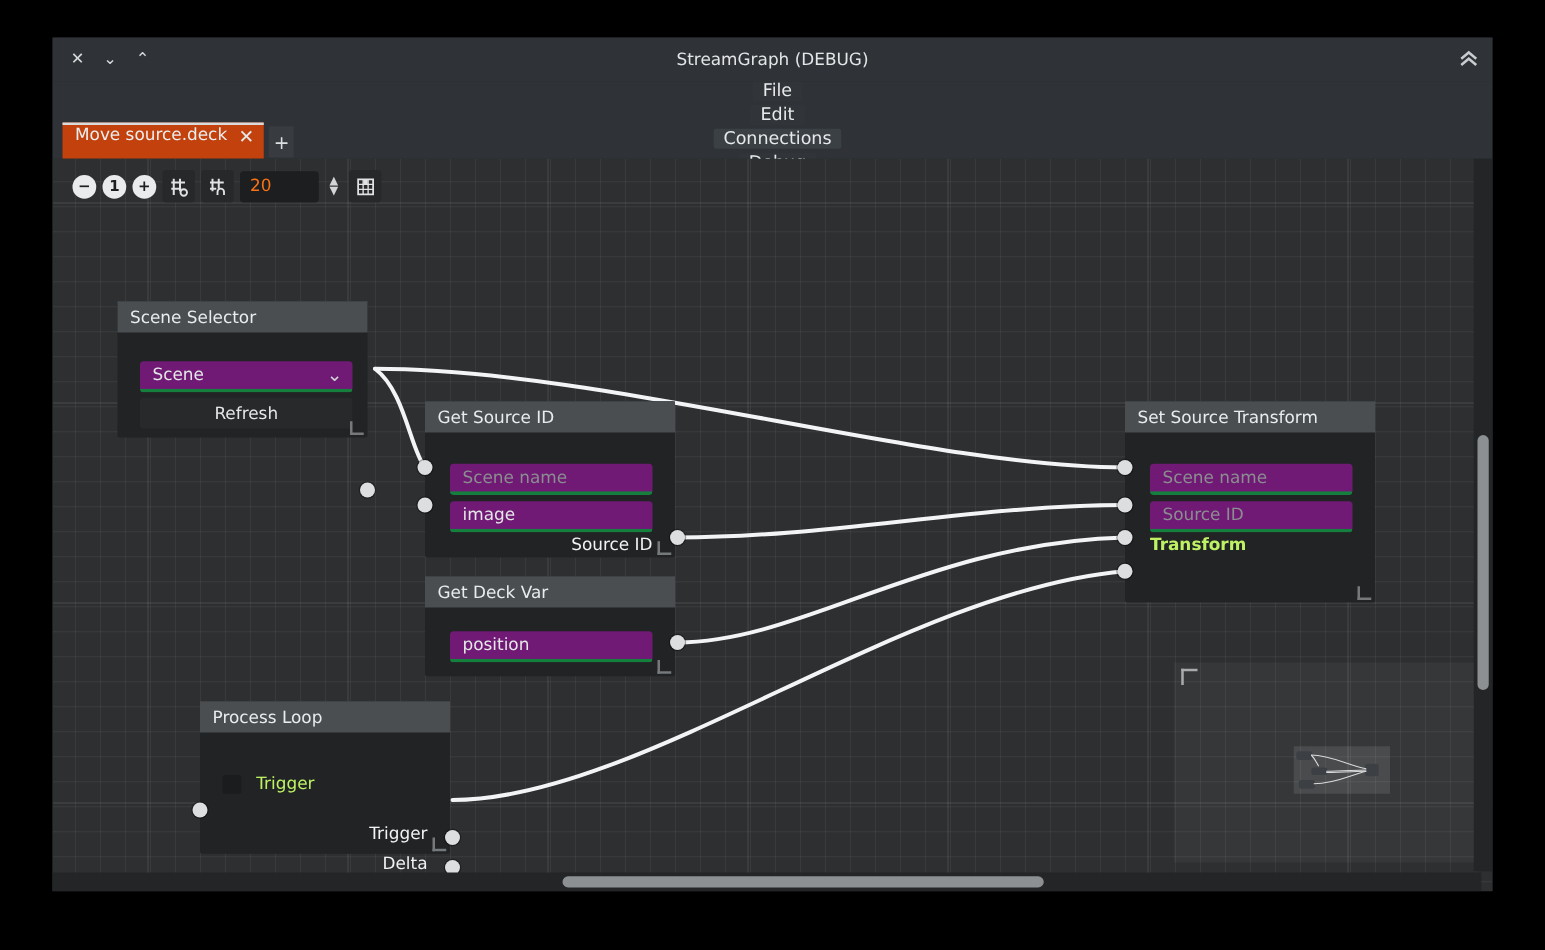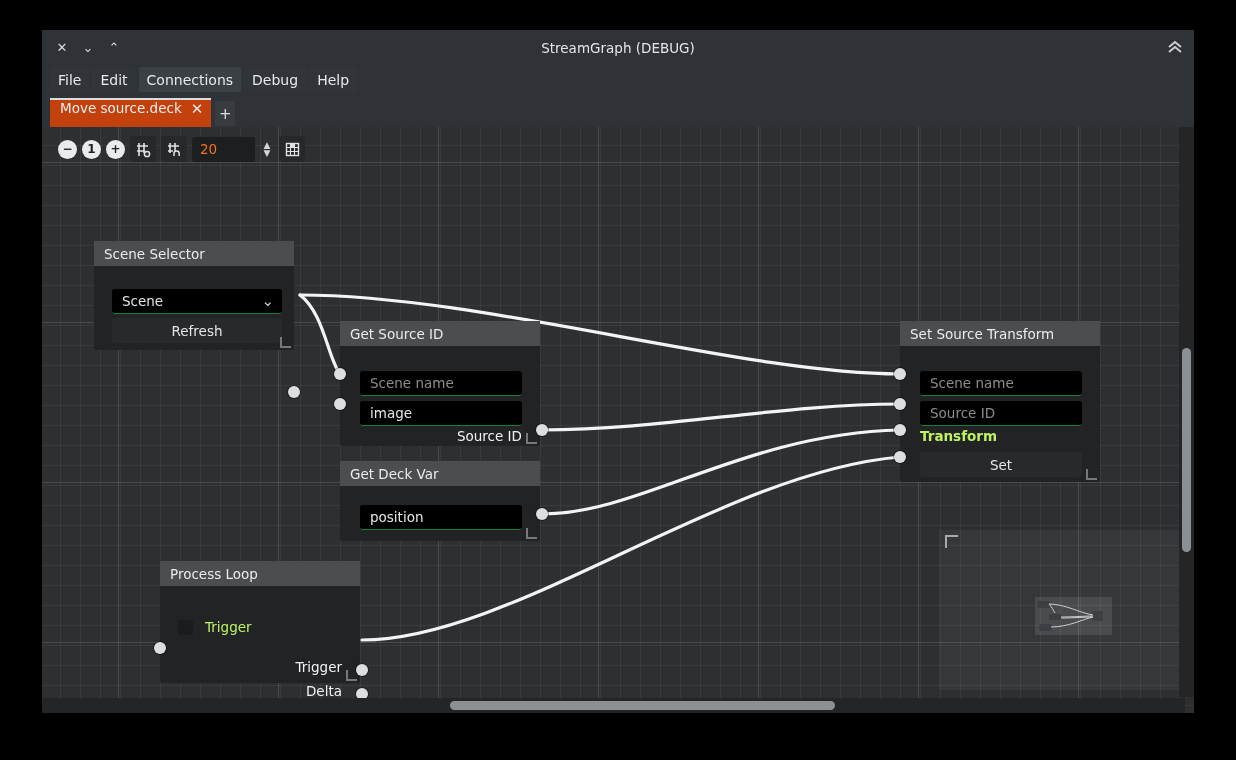--- a/index.html
+++ b/index.html
@@ -16,21 +16,21 @@
   .wbtn{width:24px;height:24px;display:flex;align-items:center;justify-content:center;
         color:#d6d8da;font-size:13px;line-height:1;cursor:default;}
   #win-title{position:absolute;left:0;top:0;width:100%;height:35px;
              display:flex;align-items:center;justify-content:center;
              color:#e3e5e7;font-size:13.5px;}
   #collapse-btn{position:absolute;right:8px;top:6px;width:22px;height:22px;
                 display:flex;align-items:center;justify-content:center;color:#c9ccce;}
 
   
   #menubar{height:29px;background:#2f3337;display:flex;align-items:center;
-           padding-left:8px;gap:3px;}
+           padding-left:8px;gap:3px;flex-direction:column;}
   .menu-item{height:25px;padding:0 8px;display:flex;align-items:center;
              background:#313539;color:#e7e9ea;font-size:14px;border-radius:2px;}
   .menu-item.hl{background:#3b4045;}
 
   
   #tabbar{height:33px;background:#2f3337;display:flex;align-items:flex-end;
           padding-left:8px;gap:4px;}
   .tab{height:27px;display:flex;align-items:flex-start;padding:0 8px 0 10px;gap:9px;
        background:#c2410c;color:#eceeef;font-size:13.5px;position:relative;}
   .tab.active{border-top:2.5px solid #d9dbdc;}
@@ -64,21 +64,21 @@
               padding-left:8px;box-sizing:border-box;}
   #snap-spin{width:14px;height:26px;display:flex;flex-direction:column;
              align-items:center;justify-content:center;color:#d3d5d7;
              font-size:9px;line-height:8px;}
 
   
   .node{position:absolute;background:#212325;border-radius:2px;}
   .node-hdr{height:25px;background:#4a4e51;color:#e9ebec;font-size:13.5px;
             display:flex;align-items:center;padding-left:10px;box-sizing:border-box;}
   .node-body{position:relative;}
-  .field{height:25px;background:#000000;border-bottom:1px solid #15803d;
+  .field{height:25px;background:#701a75;border-bottom:3px solid #15803d;
          border-radius:3px;display:flex;align-items:center;padding-left:10px;
          box-sizing:border-box;font-size:13.5px;color:#e4e6e7;}
   .field.ph{color:#8b8e90;}
   .btn{height:25px;background:#27292b;border-radius:3px;display:flex;
        align-items:center;justify-content:center;font-size:13.5px;color:#e4e6e7;}
   .lbl-r{font-size:13.5px;color:#f0f2f3;text-align:right;}
   .lbl-l{font-size:13.5px;color:#bef264;}
   .chk{width:15px;height:15px;background:#1a1c1e;border-radius:2px;}
   .port{position:absolute;width:12px;height:12px;border-radius:50%;
         background:#dcdee0;box-shadow:0 0 0 1px rgba(0,0,0,.35);}
@@ -233,21 +233,20 @@
       <div class="port" style="left:196px;top:103px;"></div>
       <div class="port" style="left:196px;top:127px;"></div>
     </div>
 
     <div class="node" style="left:858px;top:194px;width:200px;height:161px;">
       <div class="node-hdr">Set Source Transform</div>
       <div class="node-body" style="height:136px;">
         <div class="field ph" style="position:absolute;left:20px;top:25px;width:162px;">Scene name</div>
         <div class="field ph" style="position:absolute;left:20px;top:55px;width:162px;">Source ID</div>
         <div class="lbl-l" style="position:absolute;left:20px;top:82px;font-weight:bold;">Transform</div>
-        <div class="btn" style="position:absolute;left:20px;top:106px;width:162px;">Set</div>
         <div class="resize"></div>
       </div>
       <div class="port" style="left:-6px;top:47px;"></div>
       <div class="port" style="left:-6px;top:77px;"></div>
       <div class="port" style="left:-6px;top:103px;"></div>
       <div class="port" style="left:-6px;top:130px;"></div>
     </div>
 
     <div id="minimap">
       <div id="mm-corner"></div>

